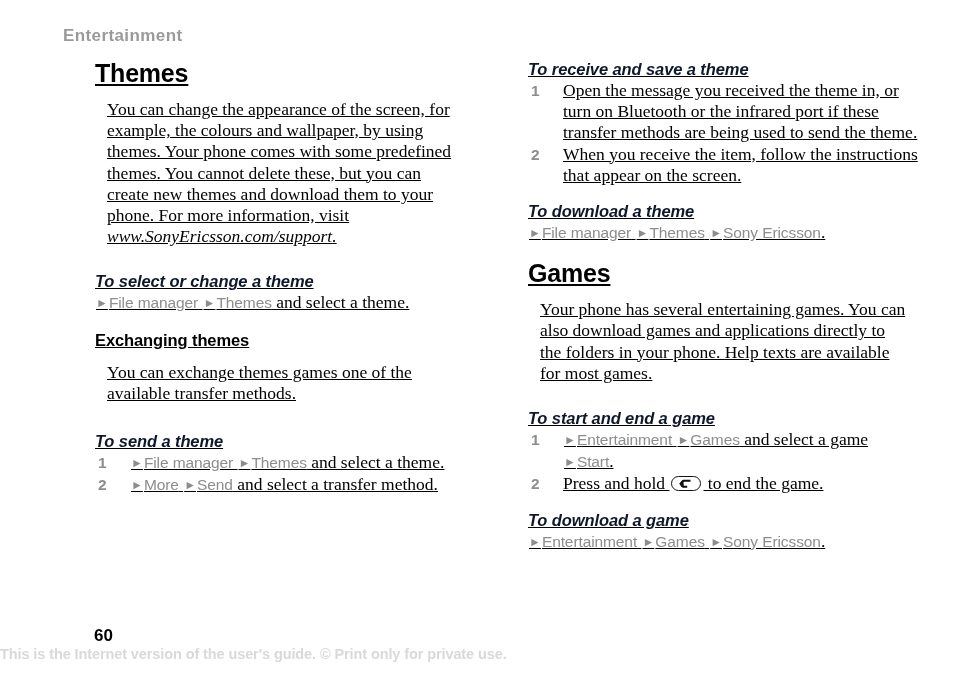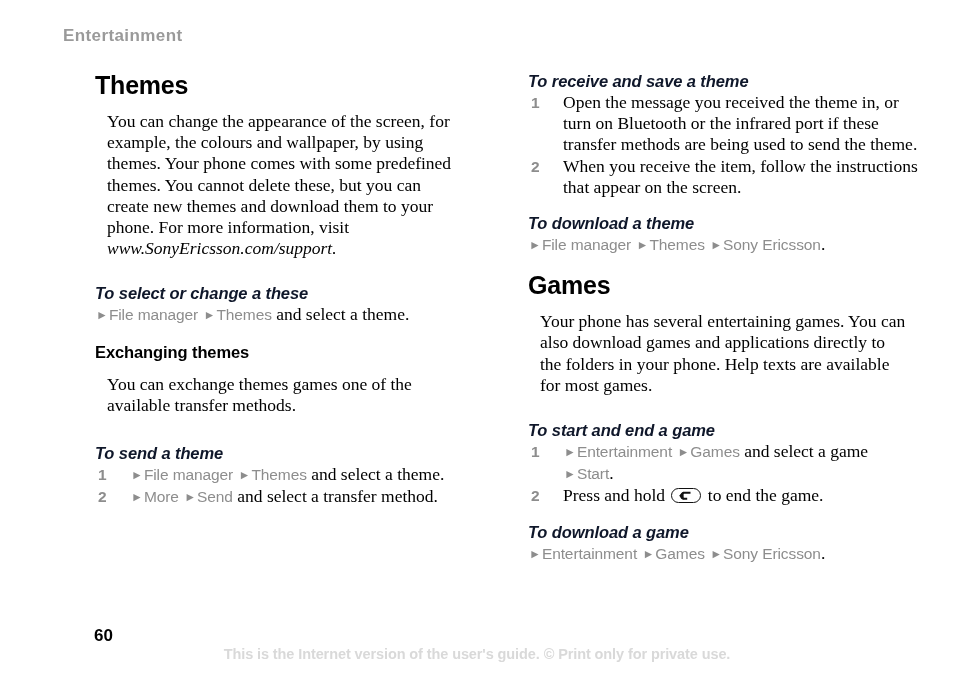--- a/index.html
+++ b/index.html
@@ -32,21 +32,22 @@
     font-weight: bold;
     font-size: 17px;
     letter-spacing: 0.4px;
     color: #9a9a9a;
     white-space: nowrap;
   }
 
   
   .col {
     position: absolute;
-    top: 72px;
+    top: 60px;
+    text-decoration: underline;
   }
   .col-left  { left: 95px;  width: 375px; }
   .col-right { left: 528px; width: 390px; }
 
   
   h1.section-title {
     font-family: "Liberation Sans", "DejaVu Sans", sans-serif;
     font-weight: bold;
     font-size: 25px;
     line-height: 27px;
@@ -174,21 +175,20 @@
     font-weight: bold;
     font-size: 17px;
     color: #000;
     margin-left: 27px;
   }
   .footer-note {
     position: absolute;
     left: 0;
     top: 646px;
     width: 954px;
-    text-align: center;
     font-family: "Liberation Sans", "DejaVu Sans", sans-serif;
     font-weight: bold;
     font-size: 14.5px;
     letter-spacing: -0.1px;
     color: #d9d9d9;
   }
 </style>
 </head>
 <body>
 
@@ -197,21 +197,21 @@
   <div class="running-header">Entertainment</div>
 
   <div class="col col-left">
 
     <h1 class="section-title">Themes</h1>
 
     <p class="body"><span>You can change the appearance of the screen, for example, the colours and wallpaper, by using themes. Your phone comes with some predefined themes. You cannot delete these, but you can create new themes and download them to your phone. For more information, visit </span><span class="ital">www.SonyEricsson.com/support</span><span class="ital">.</span></p>
 
     <div class="gap-md"></div>
 
-    <h2 class="sub-italic">To select or change a these</h2>
+    <h2 class="sub-italic">To select or change a theme</h2>
 
     <p class="path-line"><span class="arrow">►</span><span class="path">File manager</span>
       <span class="arrow">►</span><span class="path">Themes</span><span> and select a theme.</span></p>
 
     <div class="gap-lg"></div>
 
     <h2 class="sub-bold">Exchanging themes</h2>
 
     <p class="body">You can exchange themes games one of the available transfer methods.</p>
 

